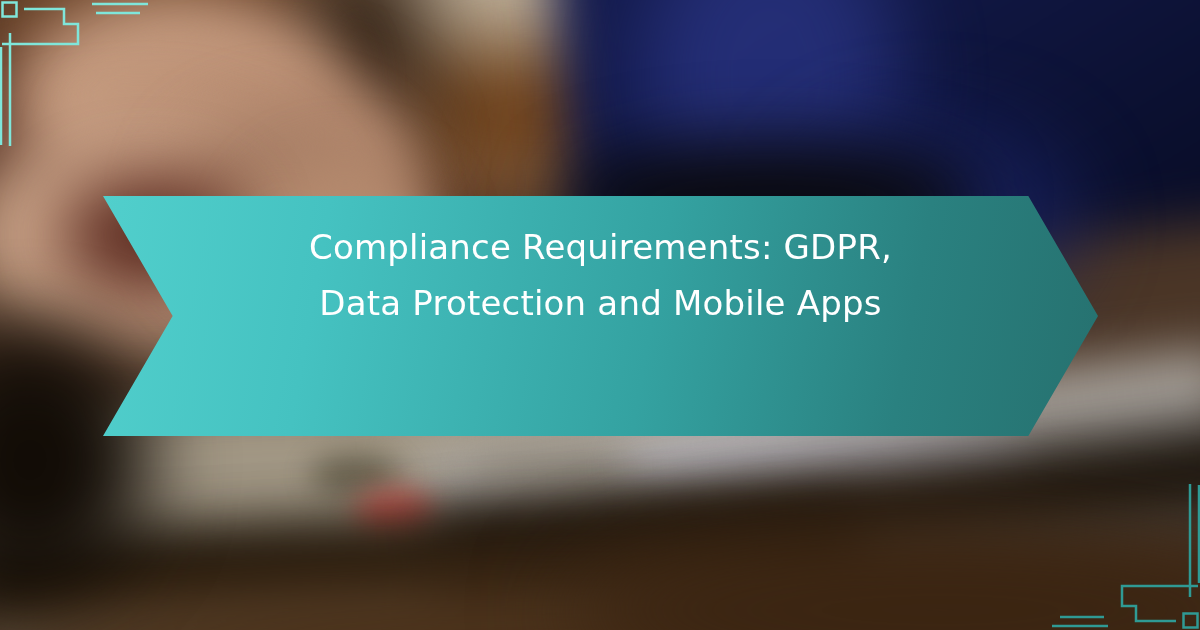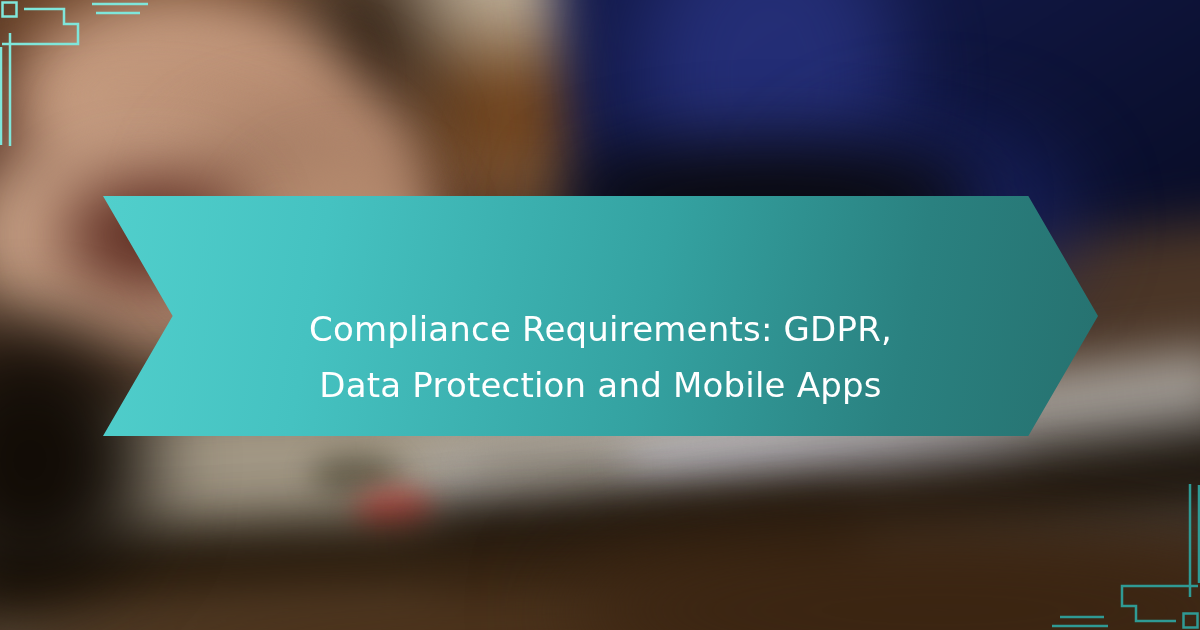--- a/index.html
+++ b/index.html
@@ -102,21 +102,21 @@
   .banner {
     position: absolute;
     left: 103px;
     top: 196px;
     width: 995px;
     height: 240px;
     background: linear-gradient(100deg, #51cfcc 0%, #45c2c1 22%, #34a2a1 55%, #2a8180 80%, #26716f 100%);
     -webkit-clip-path: polygon(0 0, 93.0% 0, 100% 50%, 93.0% 100%, 0 100%, 7.0% 50%);
     clip-path: polygon(0 0, 93.0% 0, 100% 50%, 93.0% 100%, 0 100%, 7.0% 50%);
     display: flex;
-    align-items: flex-end;
+    align-items: flex-start;
     justify-content: center;
   }
   .banner-title {
     width: 660px;
     text-align: center;
     color: #ffffff;
     font-size: 34px;
     line-height: 56px;
     font-weight: 400;
     letter-spacing: .2px;

